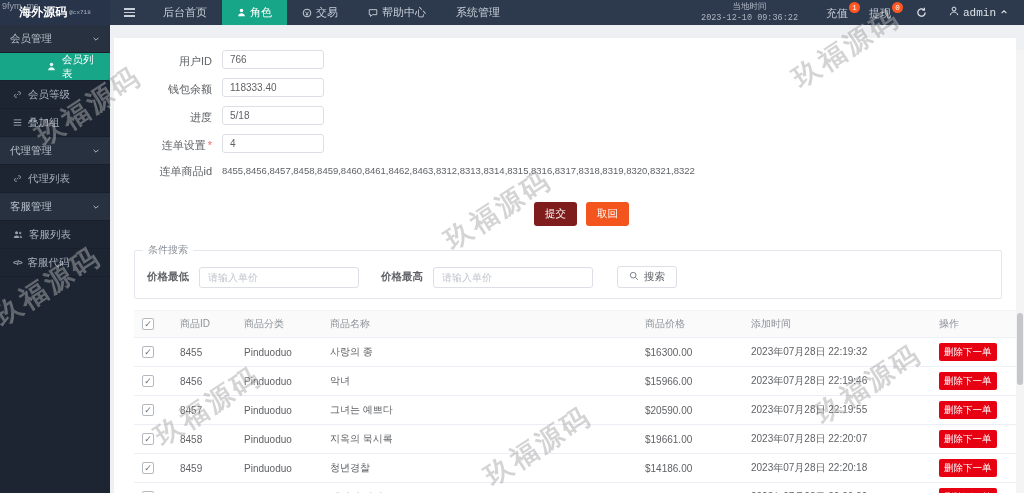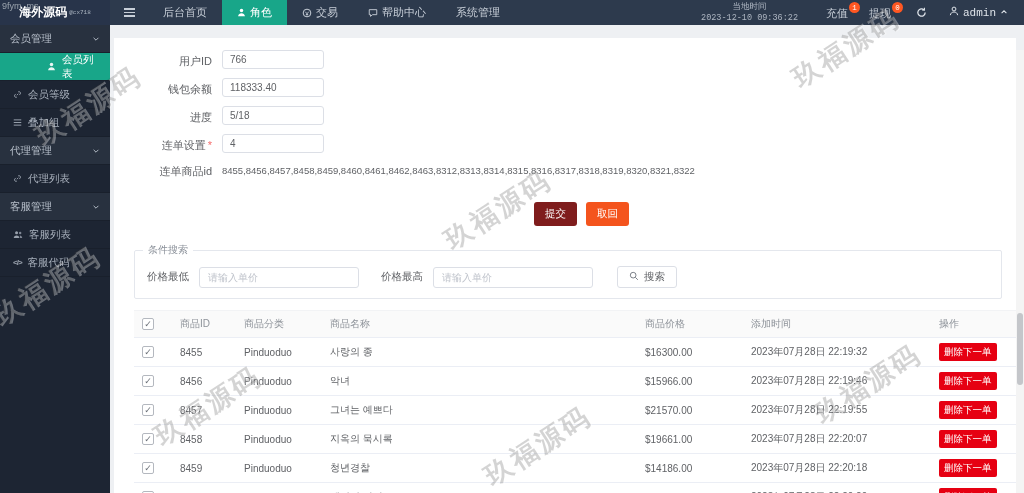--- a/index.html
+++ b/index.html
@@ -63,21 +63,21 @@
   .action-row { display:flex; gap:9px; margin:23px 0 0 400px; }
   .btn { border:none; border-radius:3px; color:#fff; font-size:10.5px; padding:5px 11px;
          cursor:pointer; font-family:"Liberation Sans",sans-serif; }
   .btn-submit { background:#7f1d1d; }
   .btn-cancel { background:#f4541d; }
 
   
   .search-box { margin:17px 0 0 0; border:1px solid #e4e7ed; border-radius:2px; padding:9px 12px 10px 12px; }
   .search-box legend { font-size:10px; color:#8a9099; padding:0 5px; margin-left:-4px; }
   .search-inner { display:flex; align-items:center; gap:10px; }
-  .s-label { font-size:10.5px; color:#606266; flex:none; }
+  .s-label { font-size:10.5px; color:#606266; flex:none;font-weight:bold; }
   .s-input { width:160px; height:21px; border:1px solid #dcdfe6; border-radius:3px; padding:0 8px;
              font-size:10px; color:#606266; outline:none; font-family:"Liberation Sans",sans-serif; }
   .s-input::placeholder { color:#c0c4cc; }
   .btn-search { display:flex; align-items:center; gap:5px; background:#fff; border:1px solid #dcdfe6;
                 border-radius:3px; padding:3px 11px; font-size:10.5px; color:#606266; cursor:pointer;
                 margin-left:14px; font-family:"Liberation Sans",sans-serif; }
 
   
   table { width:100%; border-collapse:collapse; margin-top:11px; font-size:10px; table-layout:fixed; }
   thead th { background:#fafafa; color:#8d9299; font-weight:normal; text-align:left;
@@ -346,21 +346,21 @@
             <td>2023年07月28日 22:19:46</td>
             <td><button class="row-btn">删除下一单</button></td>
           </tr>
           <tr>
             <td>
               <div class="cb">✓</div>
             </td>
             <td>8457</td>
             <td>Pinduoduo</td>
             <td>그녀는 예쁘다</td>
-            <td>$21570.00</td>
+            <td>$20590.00</td>
             <td>2023年07月28日 22:19:55</td>
             <td><button class="row-btn">删除下一单</button></td>
           </tr>
           <tr>
             <td>
               <div class="cb">✓</div>
             </td>
             <td>8458</td>
             <td>Pinduoduo</td>
             <td>지옥의 묵시록</td>

